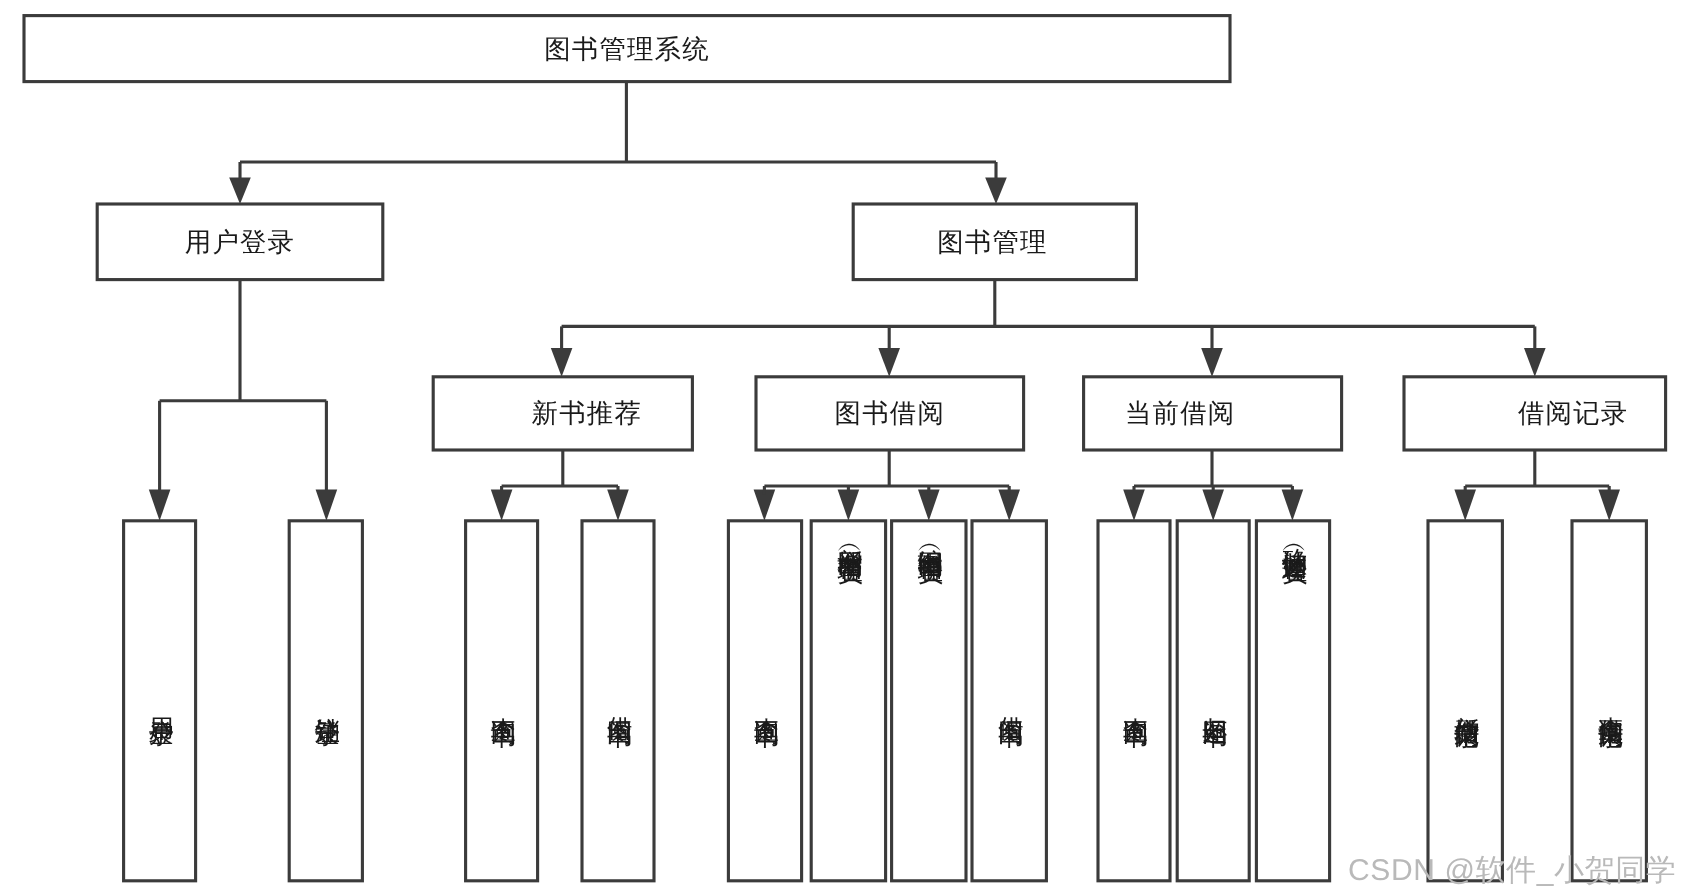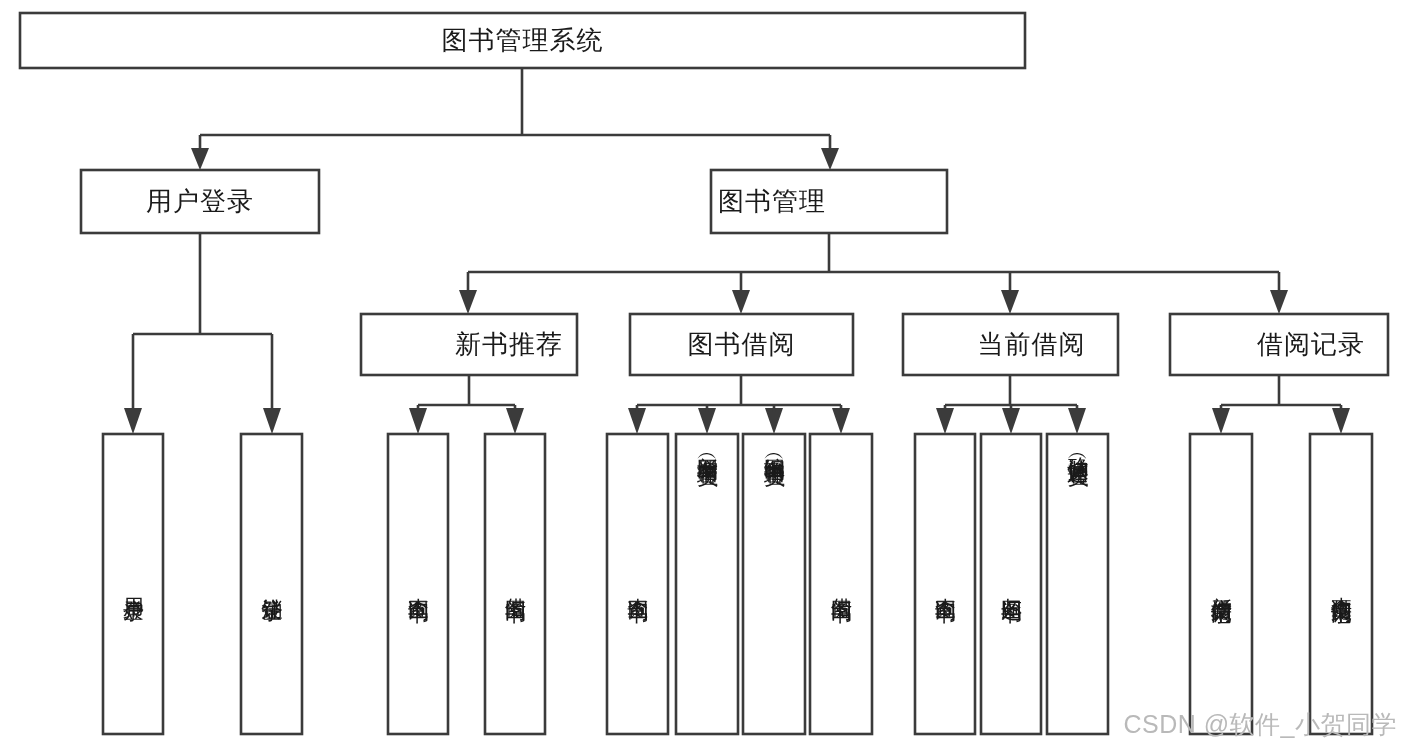--- a/index.html
+++ b/index.html
@@ -60,21 +60,21 @@
   }
   .hlabel-wrap {
     position: absolute;
     display: flex;
     align-items: center;
     justify-content: center;
     pointer-events: none;
   }
   .hlabel-text {
     font-family: "Liberation Sans", "DejaVu Sans", sans-serif;
-    font-size: 26px;
+    font-size: 22px;
     letter-spacing: 1px;
     color: #1a1a1a;
     white-space: nowrap;
   }
   #watermark {
     position: absolute;
     right: 8px;
     bottom: 6px;
     font-family: "Liberation Sans", "DejaVu Sans", sans-serif;
     font-size: 25px;
@@ -189,31 +189,31 @@
     <rect class="node-box" x="1310" y="434" width="62" height="300"></rect>
   </svg>
 
   <div class="hlabel-wrap" style="left:20px; top:13px; width:1005px; height:55px;">
     <span class="hlabel-text">图书管理系统</span>
   </div>
 
   <div class="hlabel-wrap" style="left:81px; top:170px; width:238px; height:63px;">
     <span class="hlabel-text">用户登录</span>
   </div>
-  <div class="hlabel-wrap" style="left:674px; top:170px; width:196px; height:63px;text-align:center;">
+  <div class="hlabel-wrap" style="left:729px; top:170px; width:196px; height:63px;text-align:center;">
     <span class="hlabel-text">图书管理</span>
   </div>
 
-  <div class="hlabel-wrap" style="left:361px; top:314px; width:256px; height:61px;padding-left:20px;">
+  <div class="hlabel-wrap" style="left:361px; top:314px; width:256px; height:61px;">
     <span class="hlabel-text">新书推荐</span>
   </div>
   <div class="hlabel-wrap" style="left:630px; top:314px; width:223px; height:61px;">
     <span class="hlabel-text">图书借阅</span>
   </div>
-  <div class="hlabel-wrap" style="left:924px; top:314px; width:215px; height:61px;border-radius:22px;">
+  <div class="hlabel-wrap" style="left:876px; top:314px; width:215px; height:61px;border-radius:22px;">
     <span class="hlabel-text">当前借阅</span>
   </div>
   <div class="hlabel-wrap" style="left:1170px; top:314px; width:218px; height:61px;margin-left:32px;">
     <span class="hlabel-text">借阅记录</span>
   </div>
 
   <div class="vlabel-wrap" style="left:103px; top:434px; width:60px; height:300px;">
     <span class="vlabel-text">用户登录</span>
   </div>
   <div class="vlabel-wrap" style="left:241px; top:434px; width:61px; height:300px;">

